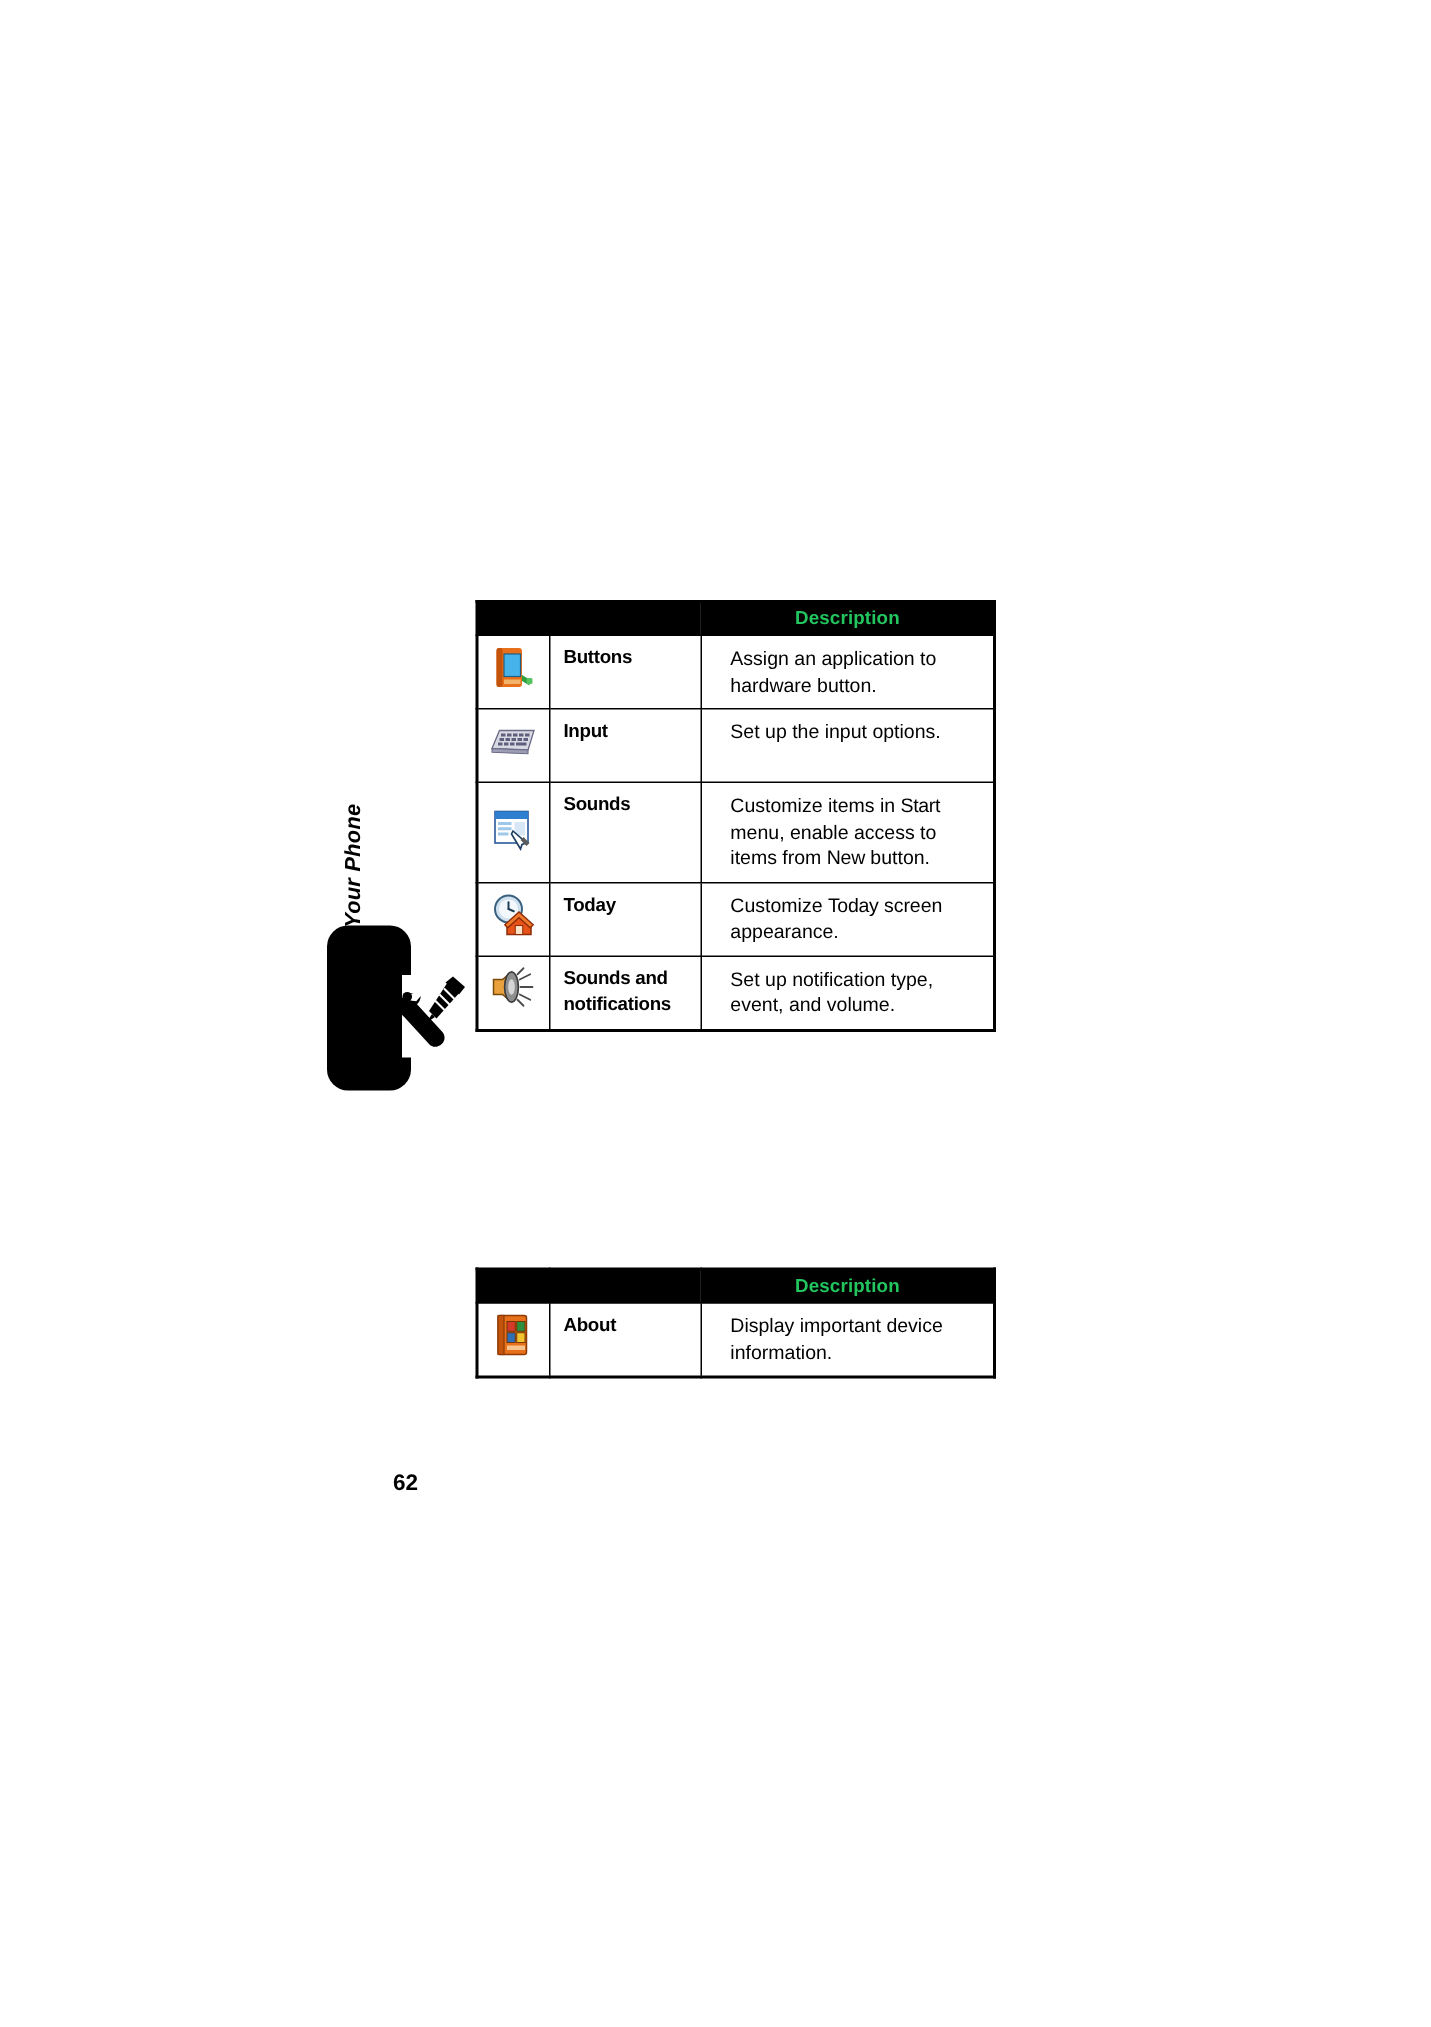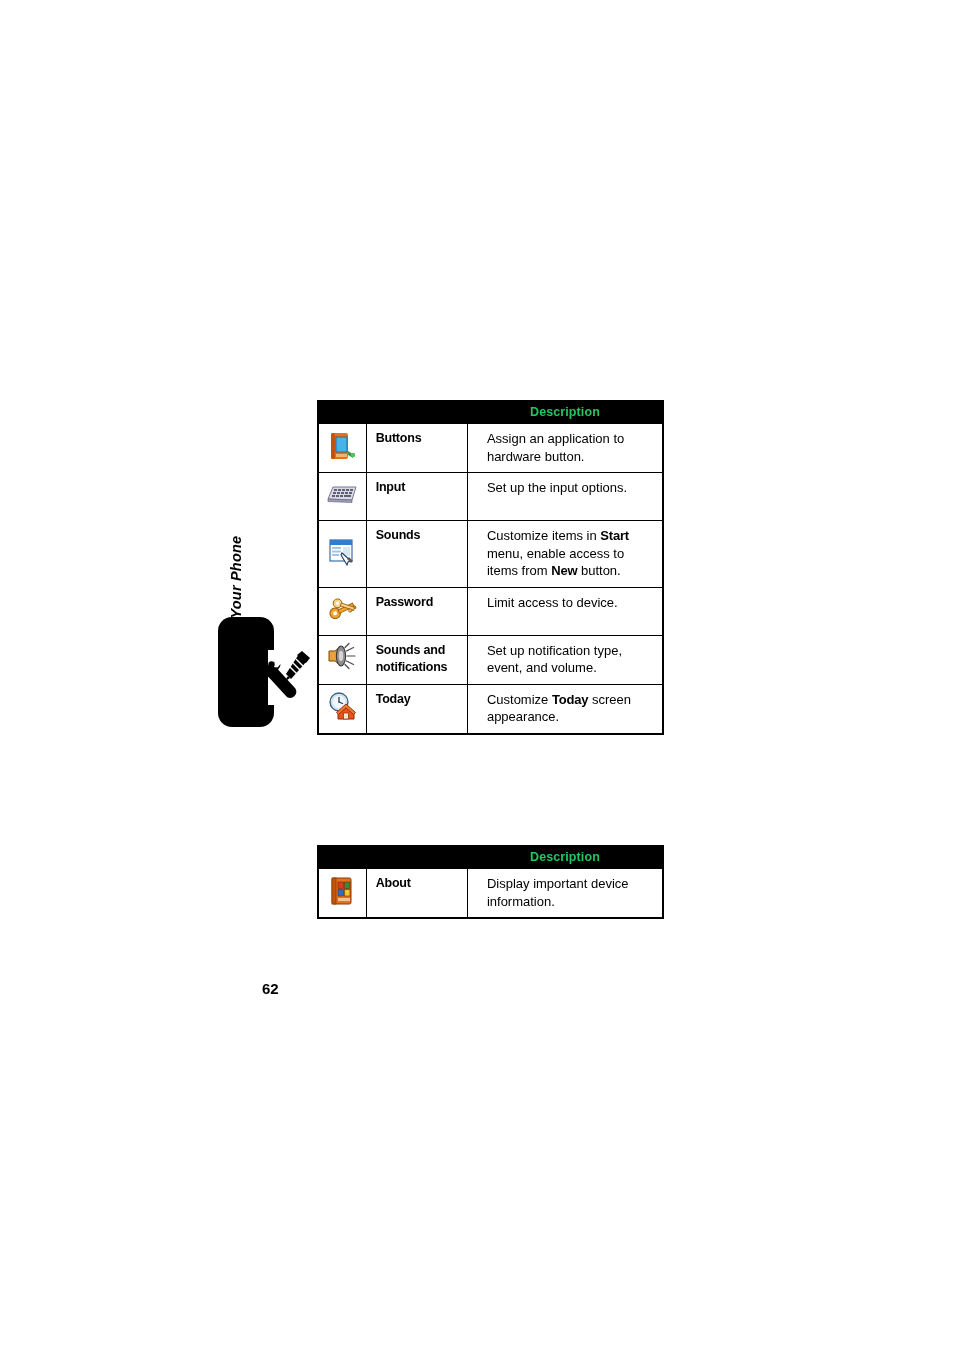--- a/index.html
+++ b/index.html
@@ -116,21 +116,21 @@
     padding: 6px 4px 7px 9px;
     line-height: 17px;
     font-stretch: condensed;
     margin-left: 11px;
   }
   td.cell-desc {
     font-size: 13px;
     padding: 6px 6px 7px 19px;
     line-height: 17.5px;
   }
-  td.cell-desc b { font-weight: bold; letter-spacing: -0.2px; }
+  td.cell-desc b { font-weight: normal; letter-spacing: -0.2px; }
 
   .icon-wrap {
     display: inline-block;
     width: 34px;
     height: 34px;
     line-height: 0;
   }
   .icon-wrap svg { display: block; }
 </style>
 </head>
@@ -230,69 +230,49 @@
       <rect x="18" y="13" width="7" height="9" fill="#d7e7f6"></rect>
       <path d="M17 19 l9 8 -3 1 -1 3 -6 -10z" fill="#ffffff" stroke="#1b3c63" stroke-width="1.1"></path>
       <path d="M22 25 l4 4 2 -2 -4 -4z" fill="#5a5a5a"></path>
     </svg></span></td>
         <td class="cell-name">Sounds</td>
         <td class="cell-desc">Customize items in <b>Start</b> menu, enable access to items from <b>New</b> button.</td>
       </tr>
       <tr>
         <td class="cell-icon"><span class="icon-wrap">
     <svg viewBox="0 0 34 34" width="34" height="34">
-      <g transform="rotate(-25 17 17)">
-        <circle cx="9" cy="18" r="5.3" fill="#f0a430" stroke="#9a5f0b" stroke-width="1"></circle>
-        <circle cx="9" cy="18" r="2" fill="#ffffff"></circle>
-        <rect x="13" y="16.2" width="16" height="3.6" fill="#f0a430" stroke="#9a5f0b" stroke-width="0.9"></rect>
-        <rect x="24" y="19.5" width="2.6" height="3.4" fill="#f0a430" stroke="#9a5f0b" stroke-width="0.8"></rect>
-        <rect x="28" y="19.5" width="2.2" height="2.6" fill="#f0a430" stroke="#9a5f0b" stroke-width="0.8"></rect>
-      </g>
-      <g transform="rotate(18 17 17)">
-        <circle cx="11" cy="13" r="4.4" fill="#fbd38a" stroke="#9a5f0b" stroke-width="0.9"></circle>
-        <circle cx="11" cy="13" r="1.6" fill="#ffffff"></circle>
-        <rect x="14.5" y="11.6" width="14" height="3" fill="#fbd38a" stroke="#9a5f0b" stroke-width="0.8"></rect>
-        <rect x="24" y="14.4" width="2.2" height="3" fill="#fbd38a" stroke="#9a5f0b" stroke-width="0.7"></rect>
-      </g>
-    </svg></span></td>
-        <td class="cell-name">Password</td>
-        <td class="cell-desc">Limit access to device.</td>
+      <circle cx="14" cy="13" r="9" fill="#cfe0ee" stroke="#39617f" stroke-width="1.3"></circle>
+      <circle cx="14" cy="13" r="6.4" fill="#f2f8fc"></circle>
+      <g stroke="#1f3f57" stroke-width="1.3" stroke-linecap="round">
+        <line x1="14" y1="13" x2="14" y2="8.5"></line>
+        <line x1="14" y1="13" x2="17.5" y2="14.5"></line>
+      </g>
+      <path d="M13 23 L21 16 L29 23 L29 30 L13 30 Z" fill="#e8531a" stroke="#8d2c06" stroke-width="1"></path>
+      <path d="M11.5 23.5 L21 15 L30.5 23.5 L28.5 25.5 L21 18.8 L13.5 25.5 Z" fill="#f07a2e" stroke="#8d2c06" stroke-width="0.9"></path>
+      <rect x="18.5" y="24" width="5" height="6" fill="#fde3c8" stroke="#8d2c06" stroke-width="0.7"></rect>
+    </svg></span></td>
+        <td class="cell-name">Today</td>
+        <td class="cell-desc">Customize <b>Today</b> screen appearance.</td>
       </tr>
       <tr>
         <td class="cell-icon"><span class="icon-wrap">
     <svg viewBox="0 0 34 34" width="34" height="34">
       <path d="M4 11 L10 11 L16 6 L16 26 L10 21 L4 21 Z" fill="#e8a13c" stroke="#7a4a08" stroke-width="1"></path>
       <ellipse cx="16" cy="16" rx="4.6" ry="10" fill="#8f8f8f" stroke="#3b3b3b" stroke-width="1.1"></ellipse>
       <ellipse cx="16" cy="16" rx="2.2" ry="5.2" fill="#d6d6d6"></ellipse>
       <g stroke="#4a4a4a" stroke-width="1.2" stroke-linecap="round">
         <line x1="22" y1="16" x2="30" y2="16"></line>
         <line x1="21.5" y1="11" x2="28.5" y2="7.5"></line>
         <line x1="21.5" y1="21" x2="28.5" y2="24.5"></line>
         <line x1="20" y1="7.5" x2="24" y2="3.5"></line>
         <line x1="20" y1="24.5" x2="24" y2="28.5"></line>
       </g>
     </svg></span></td>
         <td class="cell-name">Sounds and notifications</td>
         <td class="cell-desc">Set up notification type, event, and volume.</td>
-      </tr>
-      <tr>
-        <td class="cell-icon"><span class="icon-wrap">
-    <svg viewBox="0 0 34 34" width="34" height="34">
-      <circle cx="14" cy="13" r="9" fill="#cfe0ee" stroke="#39617f" stroke-width="1.3"></circle>
-      <circle cx="14" cy="13" r="6.4" fill="#f2f8fc"></circle>
-      <g stroke="#1f3f57" stroke-width="1.3" stroke-linecap="round">
-        <line x1="14" y1="13" x2="14" y2="8.5"></line>
-        <line x1="14" y1="13" x2="17.5" y2="14.5"></line>
-      </g>
-      <path d="M13 23 L21 16 L29 23 L29 30 L13 30 Z" fill="#e8531a" stroke="#8d2c06" stroke-width="1"></path>
-      <path d="M11.5 23.5 L21 15 L30.5 23.5 L28.5 25.5 L21 18.8 L13.5 25.5 Z" fill="#f07a2e" stroke="#8d2c06" stroke-width="0.9"></path>
-      <rect x="18.5" y="24" width="5" height="6" fill="#fde3c8" stroke="#8d2c06" stroke-width="0.7"></rect>
-    </svg></span></td>
-        <td class="cell-name">Today</td>
-        <td class="cell-desc">Customize <b>Today</b> screen appearance.</td>
       </tr>
     </tbody>
 </table>
 
 <table class="settings-table" id="table-system">
   <colgroup>
     <col class="col-icon">
       <col class="col-name">
       <col class="col-desc">
   </colgroup>

